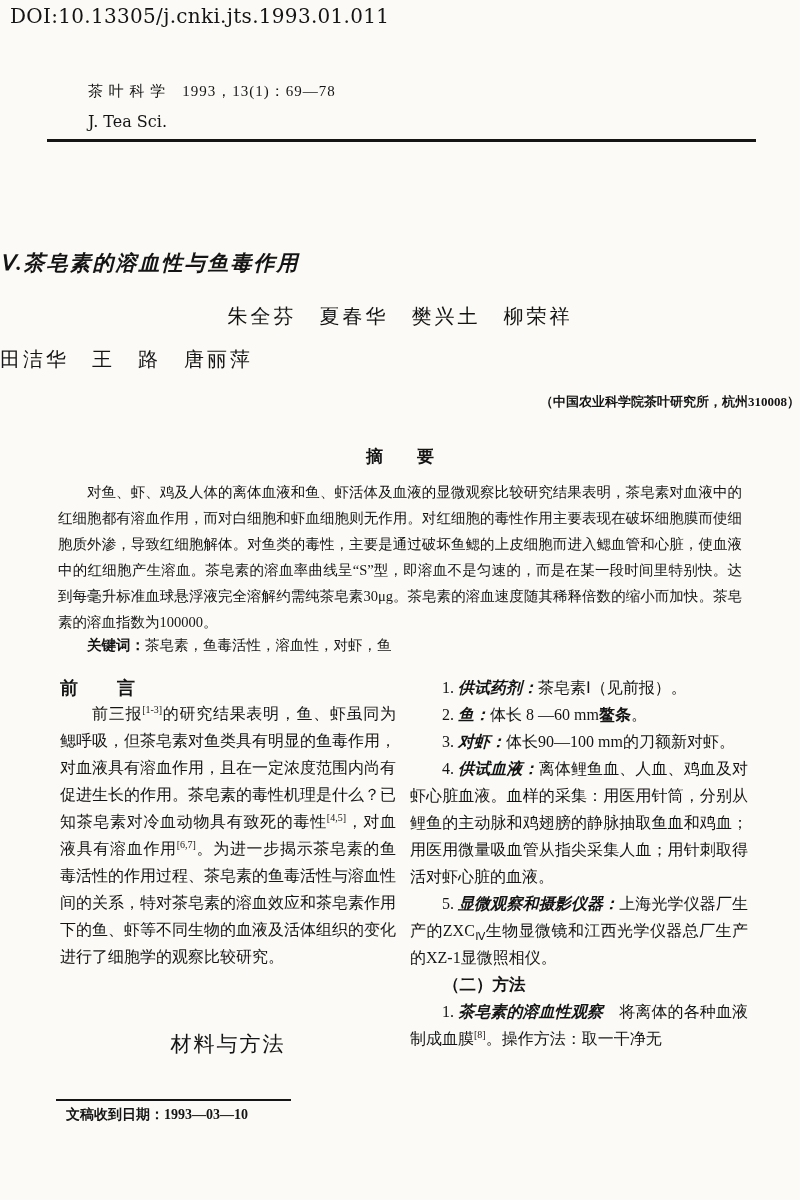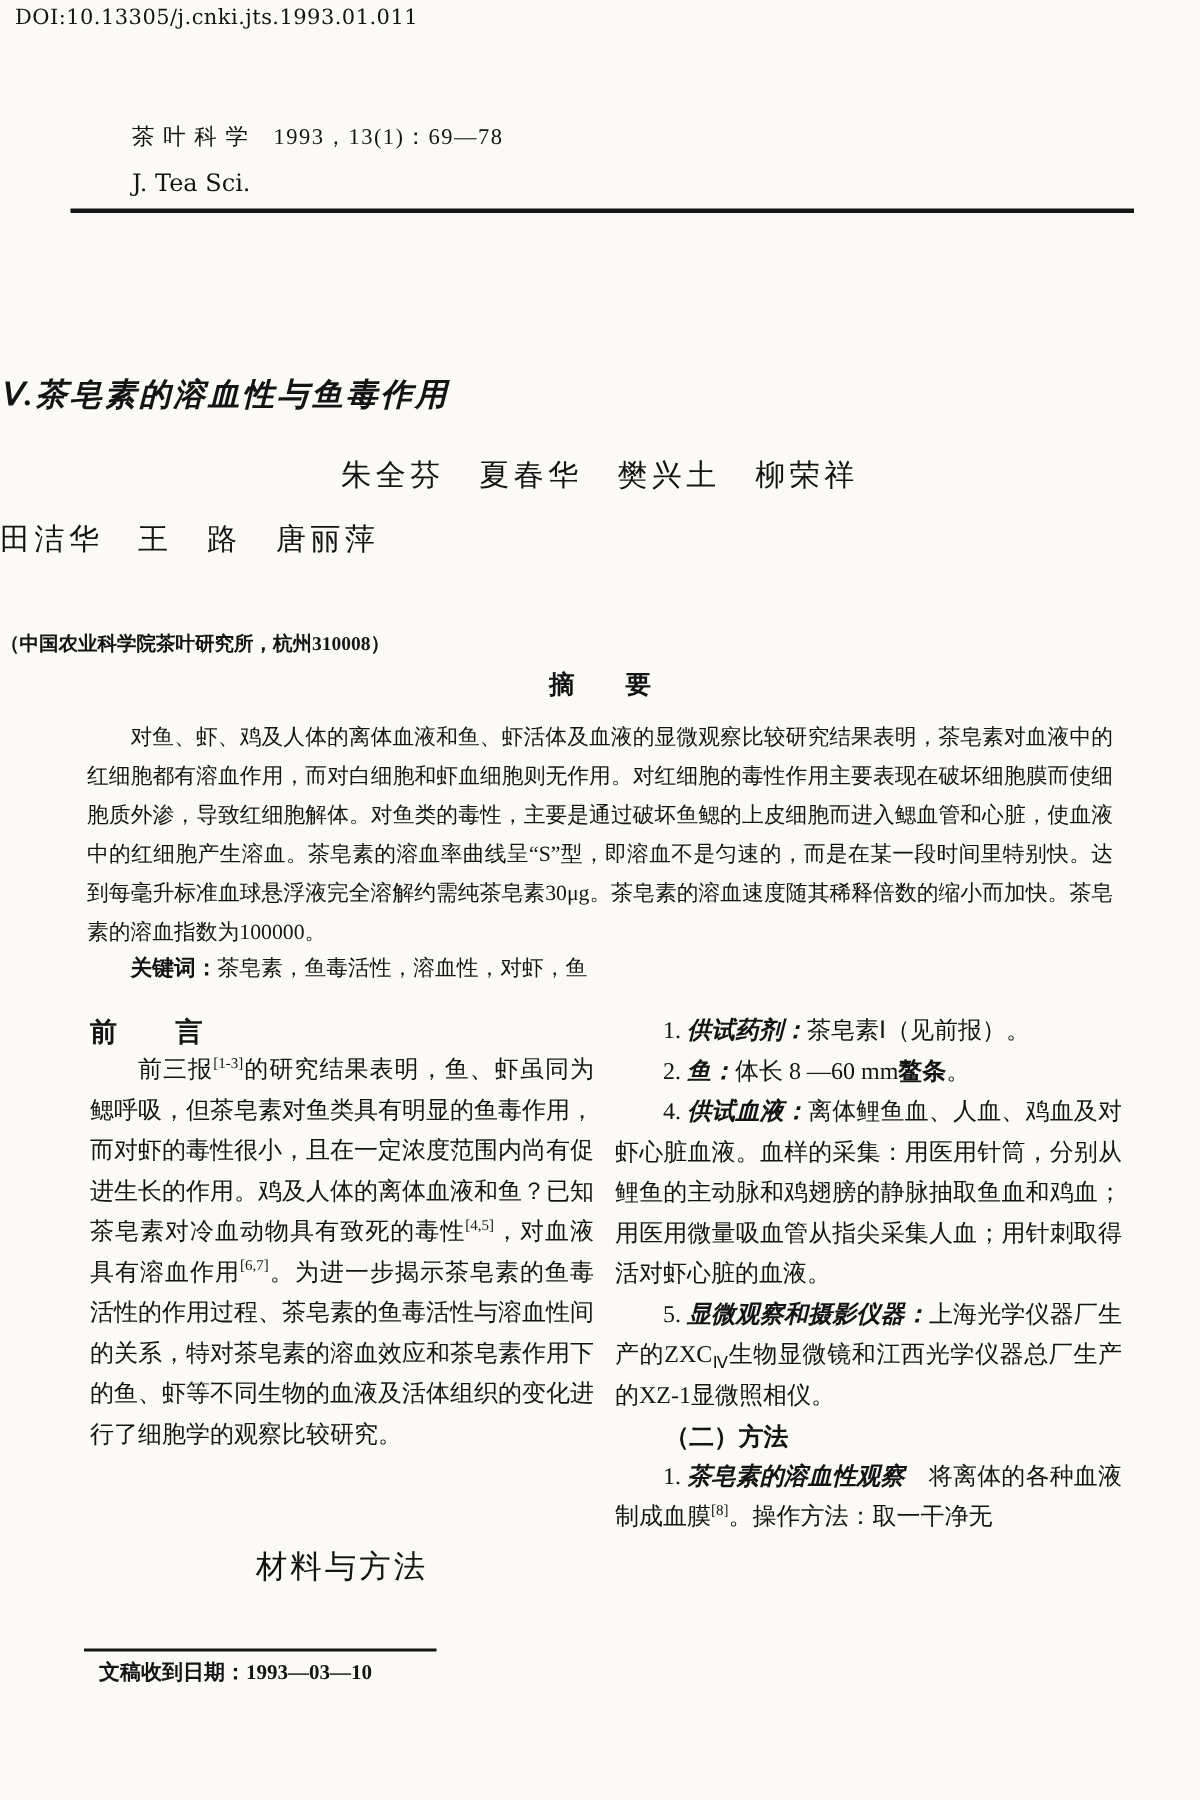--- a/index.html
+++ b/index.html
@@ -10,41 +10,41 @@
     height: 1200px;
     margin: 0 auto;
     background: #fbfaf6;
     color: #141414;
     font-family: "Liberation Serif", serif;
     overflow: hidden;
   }
   .abs { position: absolute; }
   .doi {
     left: 10px; top: 4px;
-    font-size: 14px;
+    font-size: 20px;
     letter-spacing: 0.3px;
     font-family: "DejaVu Serif", serif;
   }
   .journal-cn { left: 88px; top: 82px; font-size: 15px; letter-spacing: 1px; }
   .journal-en { left: 88px; top: 112px; font-size: 16px; font-family: "DejaVu Serif", serif; }
   .top-rule { left: 47px; top: 139px; width: 709px; height: 2.5px; background: #151515; }
   .title {
     left: 0; top: 186px; width: 100%;
     text-align: center;
     font-size: 33px; font-weight: bold;
     letter-spacing: 2px;
   }
   .subtitle {
     left: 0; top: 249px; width: 100%;
     font-size: 21px; font-style: italic; font-weight: 600;
     letter-spacing: 2px;
   }
   .authors1 { left: 0; top: 303px; width: 100%; text-align: center; font-size: 20px; letter-spacing: 3px; }
   .authors2 { left: 0; top: 346px; width: 100%; text-align: left; font-size: 20px; letter-spacing: 3px; }
-  .affil { left: 0; top: 393px; width: 100%; text-align: left; font-size: 13px; font-weight: bold; margin-top: 27px; }
+  .affil { left: 0; top: 393px; width: 100%; text-align: right; font-size: 13px; font-weight: bold; }
   .abs-heading { left: 0; top: 445px; width: 100%; text-align: center; font-size: 17px; font-weight: bold; }
   .abstract {
     left: 58px; top: 479px; width: 684px;
     font-size: 14.5px; font-weight: 400;
     line-height: 26px;
     text-align: justify;
     text-indent: 2em;
   }
   .keywords {
     left: 58px; top: 636px; width: 684px;
@@ -102,37 +102,40 @@
   <div class="abs abs-heading">摘　　要</div>
   <p class="abs abstract">对鱼、虾、鸡及人体的离体血液和鱼、虾活体及血液的显微观察比较研究结果表明，茶皂素对血液中的红细胞都有溶血作用，而对白细胞和虾血细胞则无作用。对红细胞的毒性作用主要表现在破坏细胞膜而使细胞质外渗，导致红细胞解体。对鱼类的毒性，主要是通过破坏鱼鳃的上皮细胞而进入鳃血管和心脏，使血液中的红细胞产生溶血。茶皂素的溶血率曲线呈“S”型，即溶血不是匀速的，而是在某一段时间里特别快。达到每毫升标准血球悬浮液完全溶解约需纯茶皂素30μg。茶皂素的溶血速度随其稀释倍数的缩小而加快。茶皂素的溶血指数为100000。</p>
 
   <p class="abs keywords">
     <span class="kw-label">关键词：</span><span>茶皂素，鱼毒活性，溶血性，对虾，鱼</span>
   </p>
 
   <div class="abs col-left">
     <div class="sec-heading">前　　言</div>
     <p class="body-par">
-      <span>前三报</span><sup>[1-3]</sup><span>的研究结果表明，鱼、虾虽同为鳃呼吸，但茶皂素对鱼类具有明显的鱼毒作用，而对虾的毒性很小，且在一定浓度范围内尚有促进生长的作用。鸡及人体的离体血液和鱼？已知茶皂素对冷血动物具有致死的毒性</span><sup>[4,5]</sup><span>，对血液具有溶血作用</span><sup>[6,7]</sup><span>。为进一步揭示茶皂素的鱼毒活性的作用过程、茶皂素的鱼毒活性与溶血性间的关系，特对茶皂素的溶血效应和茶皂素作用下的鱼、虾等不同生物的血液及活体组织的变化进行了细胞学的观察比较研究。</span>
+      <span>前三报</span><sup>[1-3]</sup><span>的研究结果表明，鱼、虾虽同为鳃呼吸，但茶皂素对鱼类具有明显的鱼毒作用，对血液具有溶血作用，且在一定浓度范围内尚有促进生长的作用。茶皂素的毒性机理是什么？已知茶皂素对冷血动物具有致死的毒性</span><sup>[4,5]</sup><span>，对血液具有溶血作用</span><sup>[6,7]</sup><span>。为进一步揭示茶皂素的鱼毒活性的作用过程、茶皂素的鱼毒活性与溶血性间的关系，特对茶皂素的溶血效应和茶皂素作用下的鱼、虾等不同生物的血液及活体组织的变化进行了细胞学的观察比较研究。</span>
     </p>
   </div>
 
   <div class="abs mat-heading">材料与方法</div>
 
   <div class="abs foot-rule"></div>
   <div class="abs foot-note">文稿收到日期：1993—03—10</div>
 
   <div class="abs col-right">
     <p class="r-item">
       <span>1. </span><span class="kai">供试药剂：</span><span>茶皂素Ⅰ（见前报）。</span>
     </p>
     <p class="r-item">
       <span>2. </span><span class="kai">鱼：</span><span>体长 8 —60 mm</span><span class="bold">鳌条</span><span>。</span>
     </p>
     <p class="r-item">
+      <span>3. </span><span class="kai">对虾：</span><span>体长90—100 mm的刀额新对虾。</span>
+    </p>
+    <p class="r-item">
       <span>4. </span><span class="kai">供试血液：</span><span>离体鲤鱼血、人血、鸡血及对虾心脏血液。血样的采集：用医用针筒，分别从鲤鱼的主动脉和鸡翅膀的静脉抽取鱼血和鸡血；用医用微量吸血管从指尖采集人血；用针刺取得活对虾心脏的血液。</span>
     </p>
     <p class="r-item">
       <span>5. </span><span class="kai">显微观察和摄影仪器：</span><span>上海光学仪器厂生产的ZXC</span><sub>Ⅳ</sub><span>生物显微镜和江西光学仪器总厂生产的XZ-1显微照相仪。</span>
     </p>
     <p class="methods-h">（二）方法</p>
     <p class="r-item">
       <span>1. </span><span class="kai">茶皂素的溶血性观察</span><span>　将离体的各种血液制成血膜</span><sup>[8]</sup><span>。操作方法：取一干净无</span>
     </p>
   </div>

